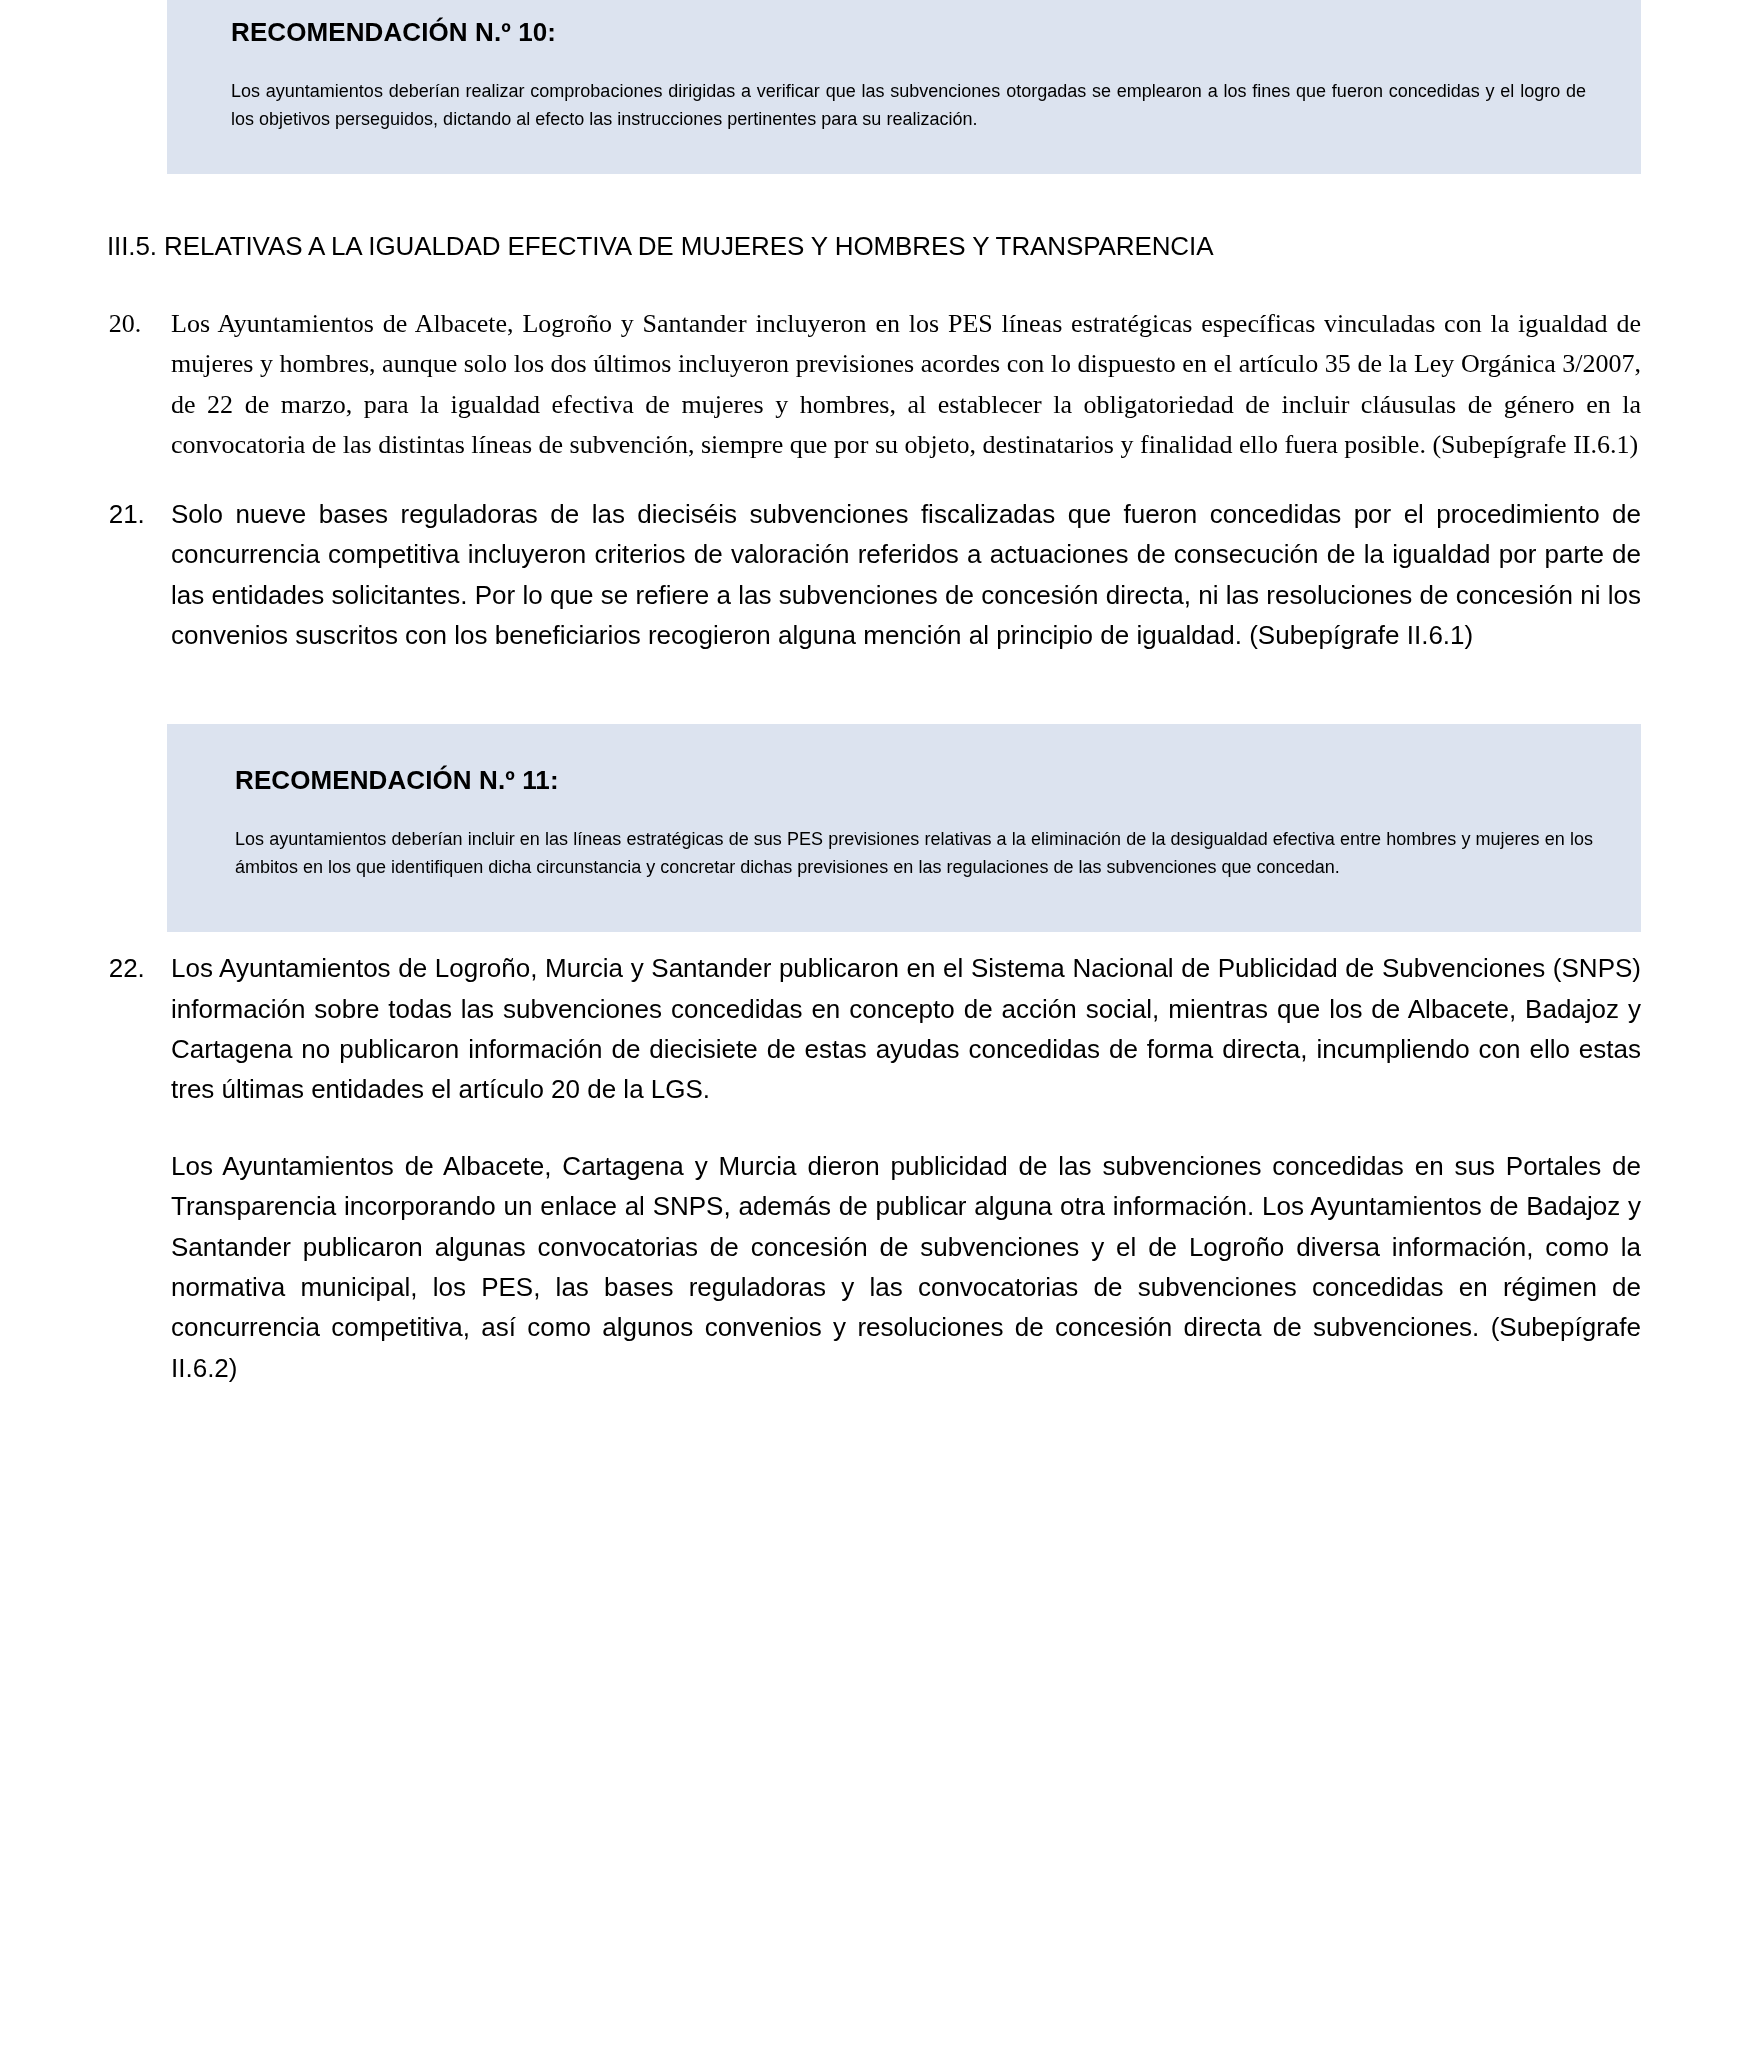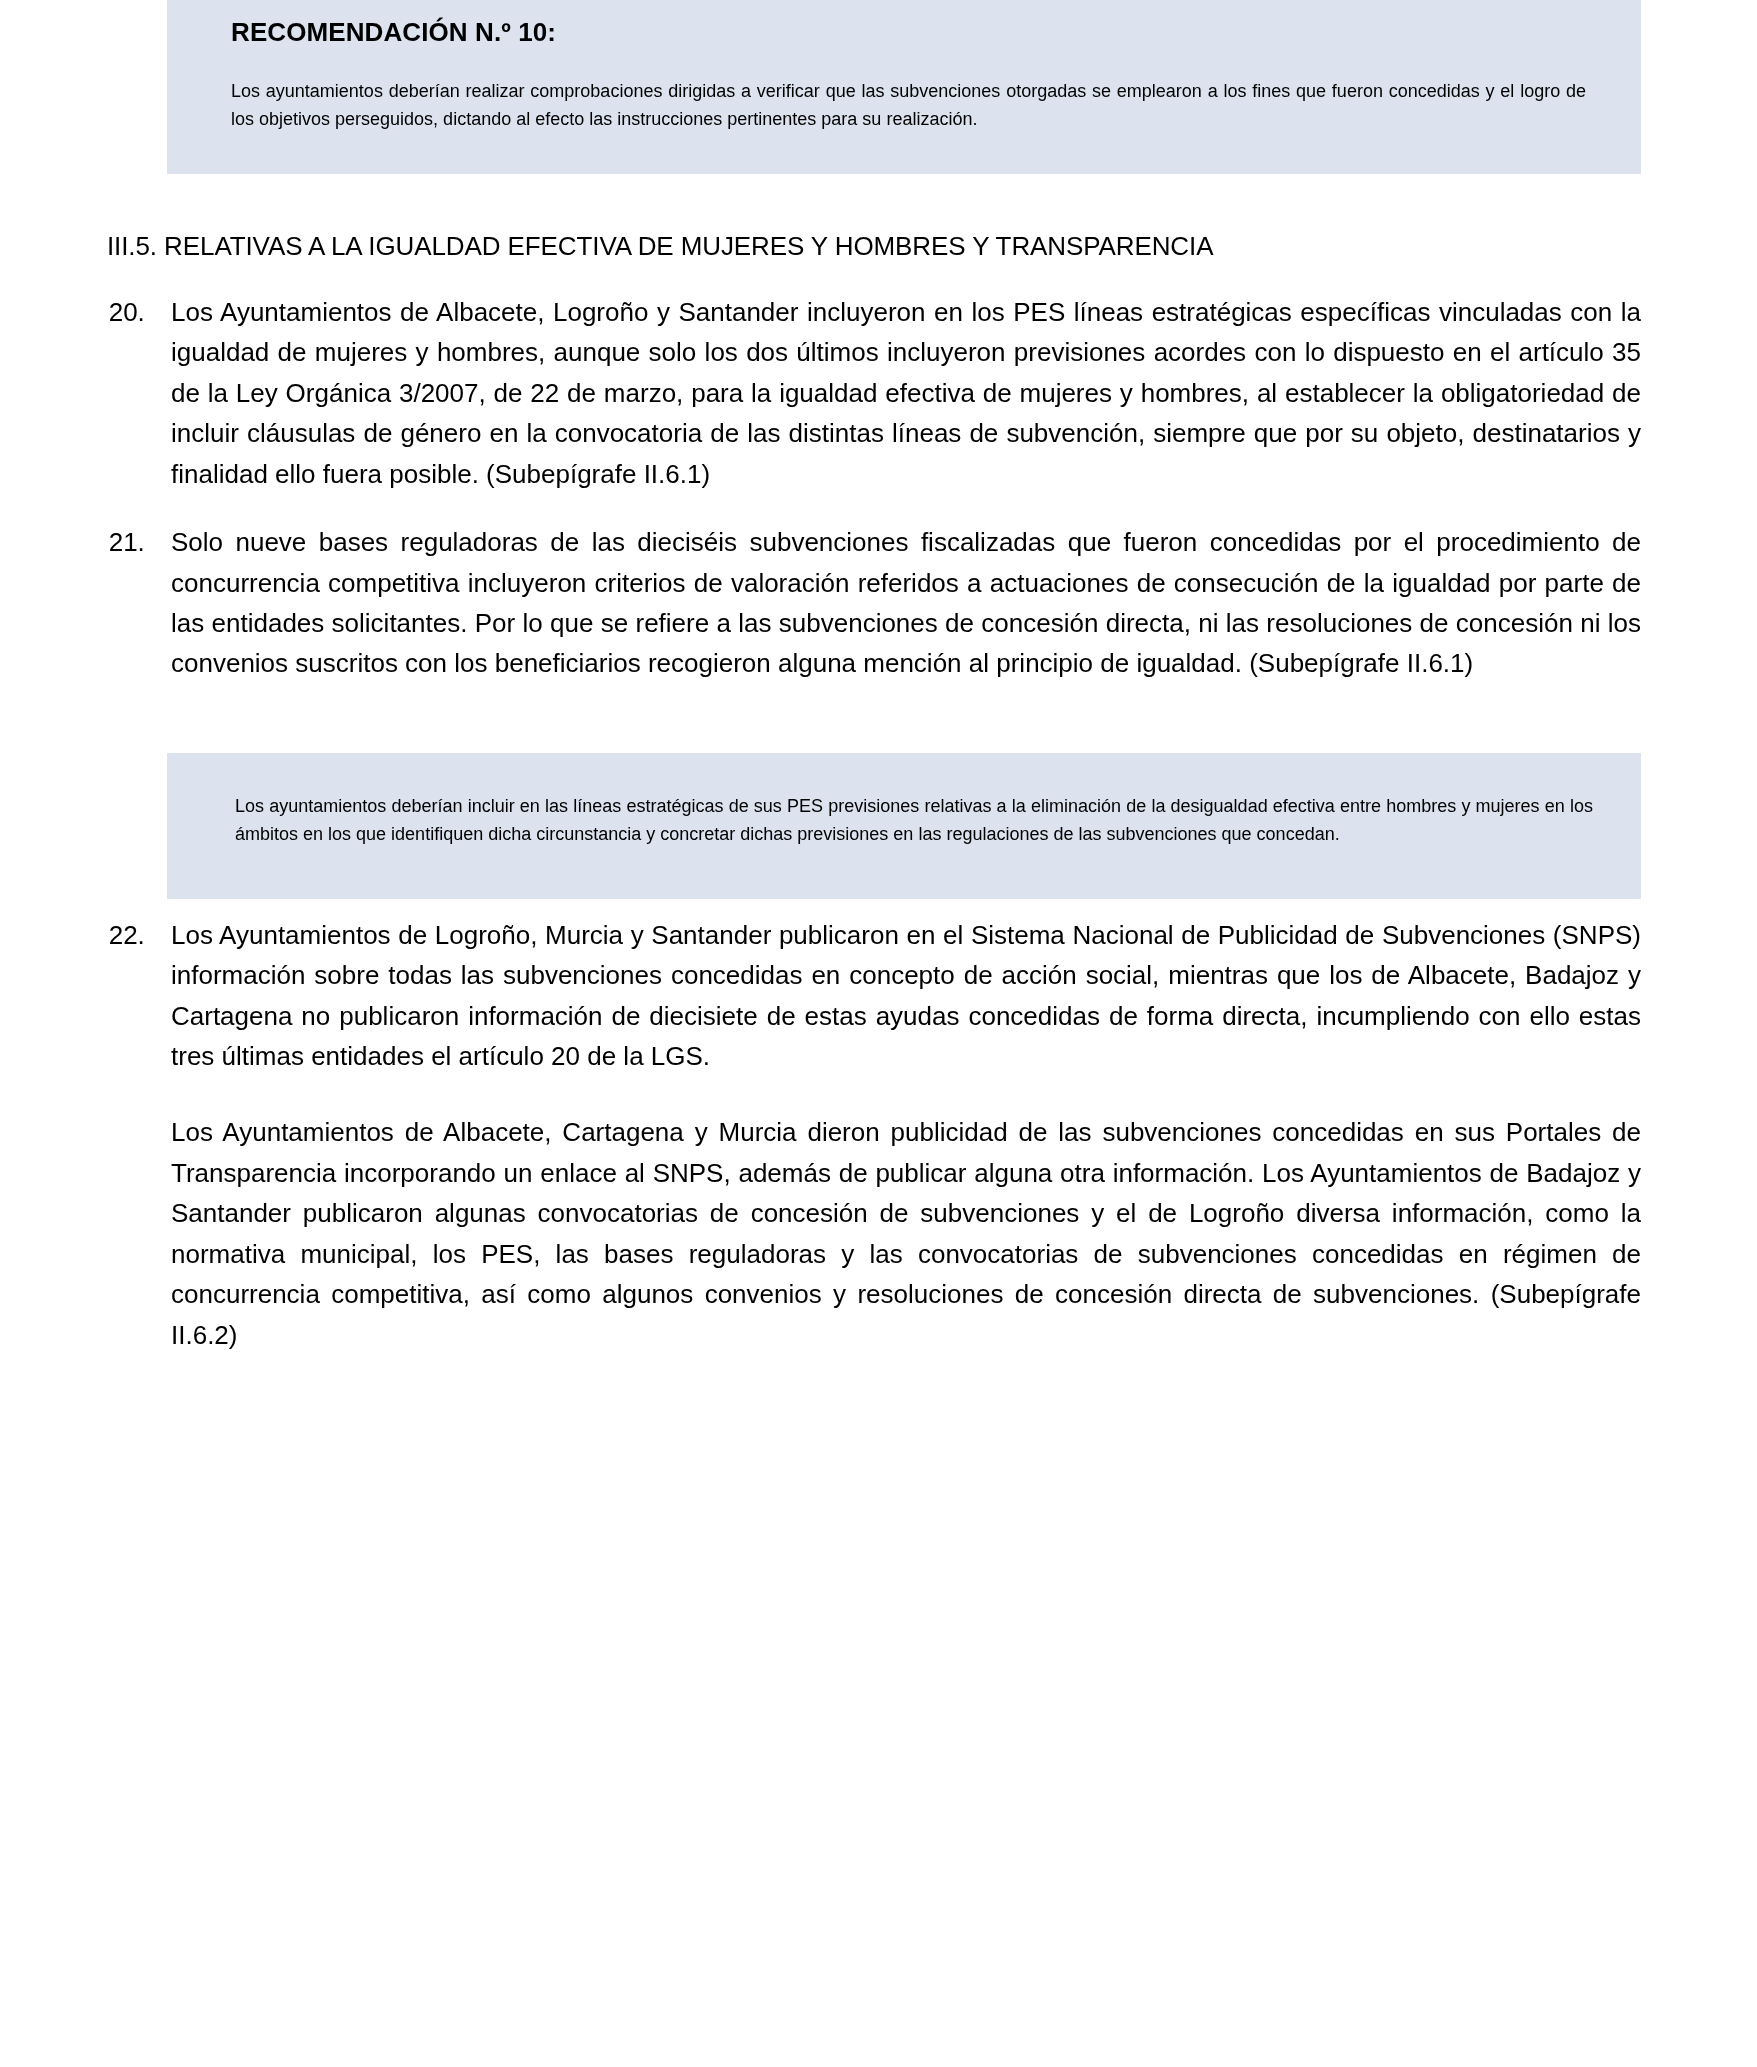--- a/index.html
+++ b/index.html
@@ -96,21 +96,21 @@
   }
   .num-item .num-body p {
     margin: 0;
     text-align: justify;
   }
   .num-item .num-body p + p {
     margin-top: 36px;
   }
 
   
-  #item-20 { margin-top: 28px; }
+  #item-20 { margin-top: 40px; font-family: Liberation Serif, serif; }
   #item-21 { margin-top: 28px; }
   #item-22 { margin-top: 16px; }
 </style>
 </head>
 <body style="background: rgb(255, 255, 255); color: rgb(0, 0, 0);">
 
 <div class="page" style="background: rgb(255, 255, 255);">
 
   <div class="rec-box" id="rec-box-10" style="background: rgb(220, 227, 239);">
     <div class="rec-title">RECOMENDACIÓN N.º 10:</div>
@@ -127,20 +127,21 @@
   </div>
 
   <div class="num-item" id="item-21">
     <div class="num">21.</div>
     <div class="num-body">
       <p>Solo nueve bases reguladoras de las dieciséis subvenciones fiscalizadas que fueron concedidas por el procedimiento de concurrencia competitiva incluyeron criterios de valoración referidos a actuaciones de consecución de la igualdad por parte de las entidades solicitantes. Por lo que se refiere a las subvenciones de concesión directa, ni las resoluciones de concesión ni los convenios suscritos con los beneficiarios recogieron alguna mención al principio de igualdad. (Subepígrafe II.6.1)</p>
     </div>
   </div>
 
   <div class="rec-box" id="rec-box-11" style="background: rgb(220, 227, 239);">
+    <div class="rec-title">RECOMENDACIÓN N.º 11:</div>
     <div class="rec-body">Los ayuntamientos deberían incluir en las líneas estratégicas de sus PES previsiones relativas a la eliminación de la desigualdad efectiva entre hombres y mujeres en los ámbitos en los que identifiquen dicha circunstancia y concretar dichas previsiones en las regulaciones de las subvenciones que concedan.</div>
   </div>
 
   <div class="num-item" id="item-22">
     <div class="num">22.</div>
     <div class="num-body">
       <p>Los Ayuntamientos de Logroño, Murcia y Santander publicaron en el Sistema Nacional de Publicidad de Subvenciones (SNPS) información sobre todas las subvenciones concedidas en concepto de acción social, mientras que los de Albacete, Badajoz y Cartagena no publicaron información de diecisiete de estas ayudas concedidas de forma directa, incumpliendo con ello estas tres últimas entidades el artículo 20 de la LGS.</p>
       <p>Los Ayuntamientos de Albacete, Cartagena y Murcia dieron publicidad de las subvenciones concedidas en sus Portales de Transparencia incorporando un enlace al SNPS, además de publicar alguna otra información. Los Ayuntamientos de Badajoz y Santander publicaron algunas convocatorias de concesión de subvenciones y el de Logroño diversa información, como la normativa municipal, los PES, las bases reguladoras y las convocatorias de subvenciones concedidas en régimen de concurrencia competitiva, así como algunos convenios y resoluciones de concesión directa de subvenciones. (Subepígrafe II.6.2)</p>
     </div>
   </div>

